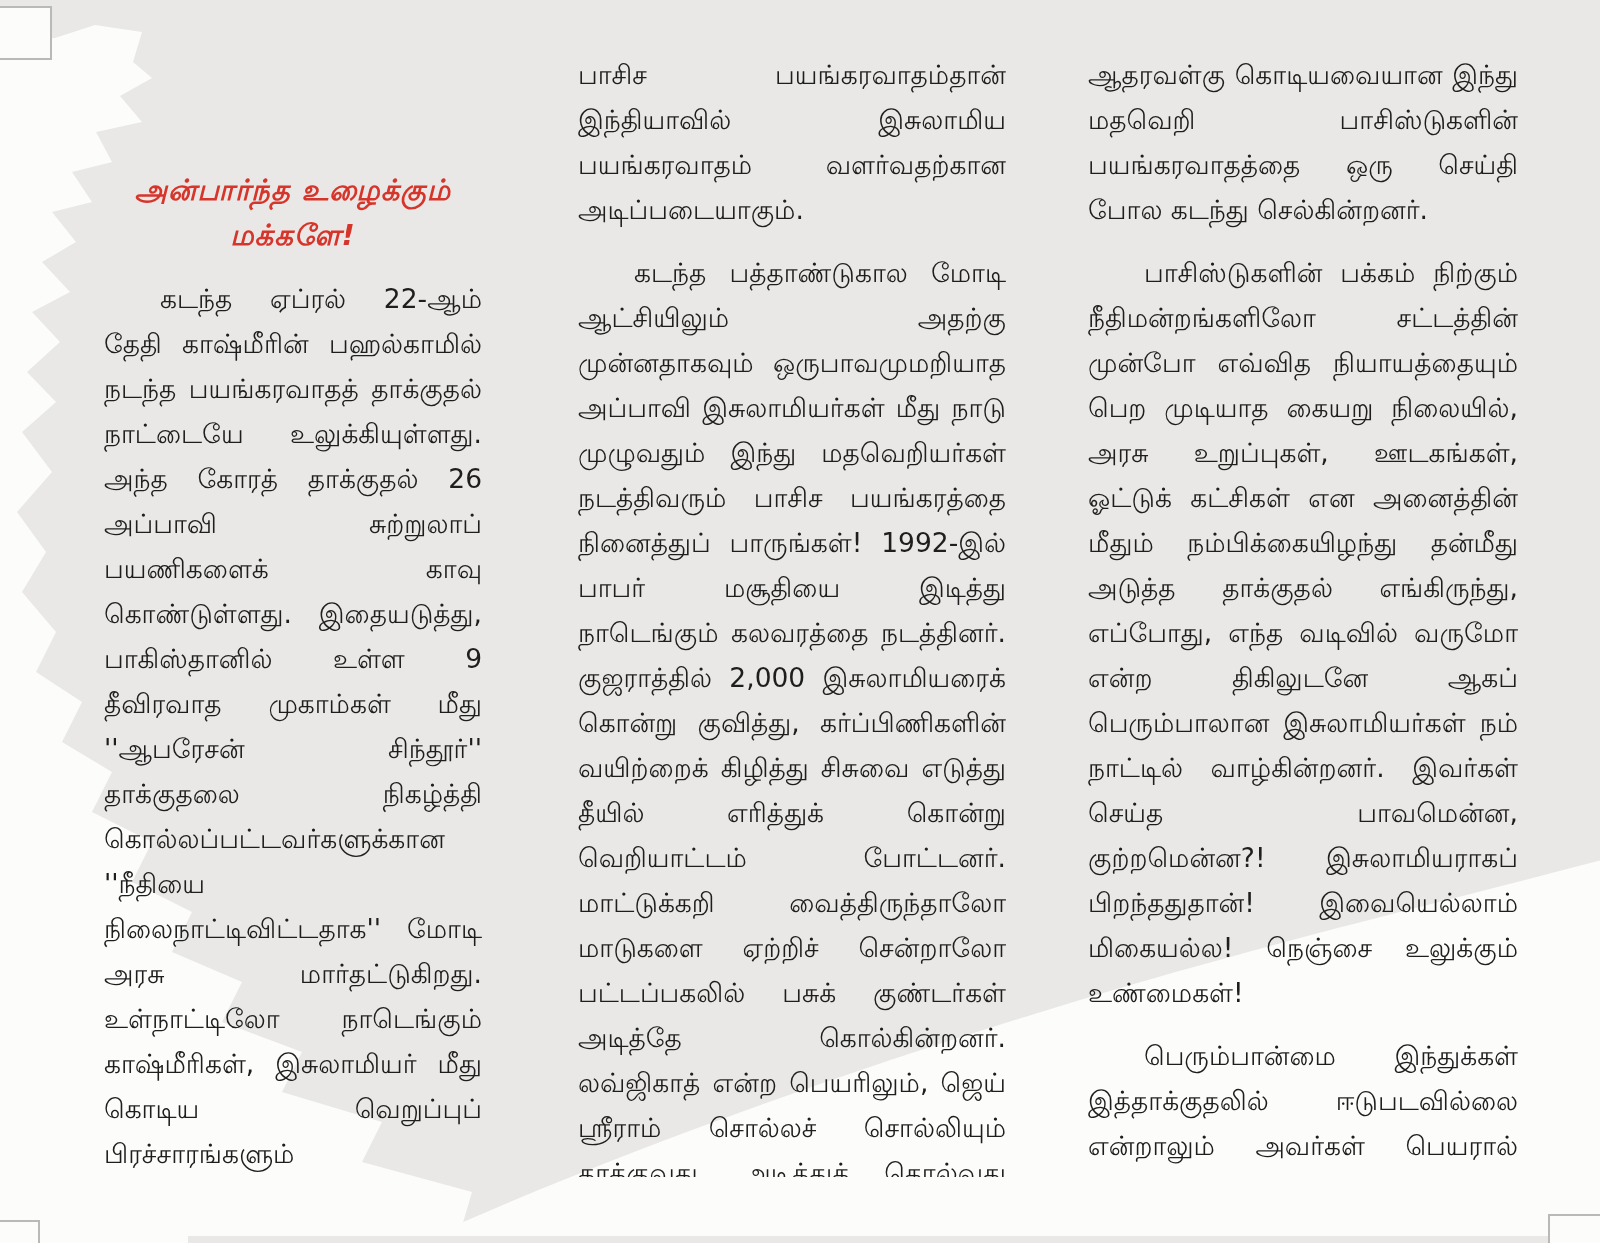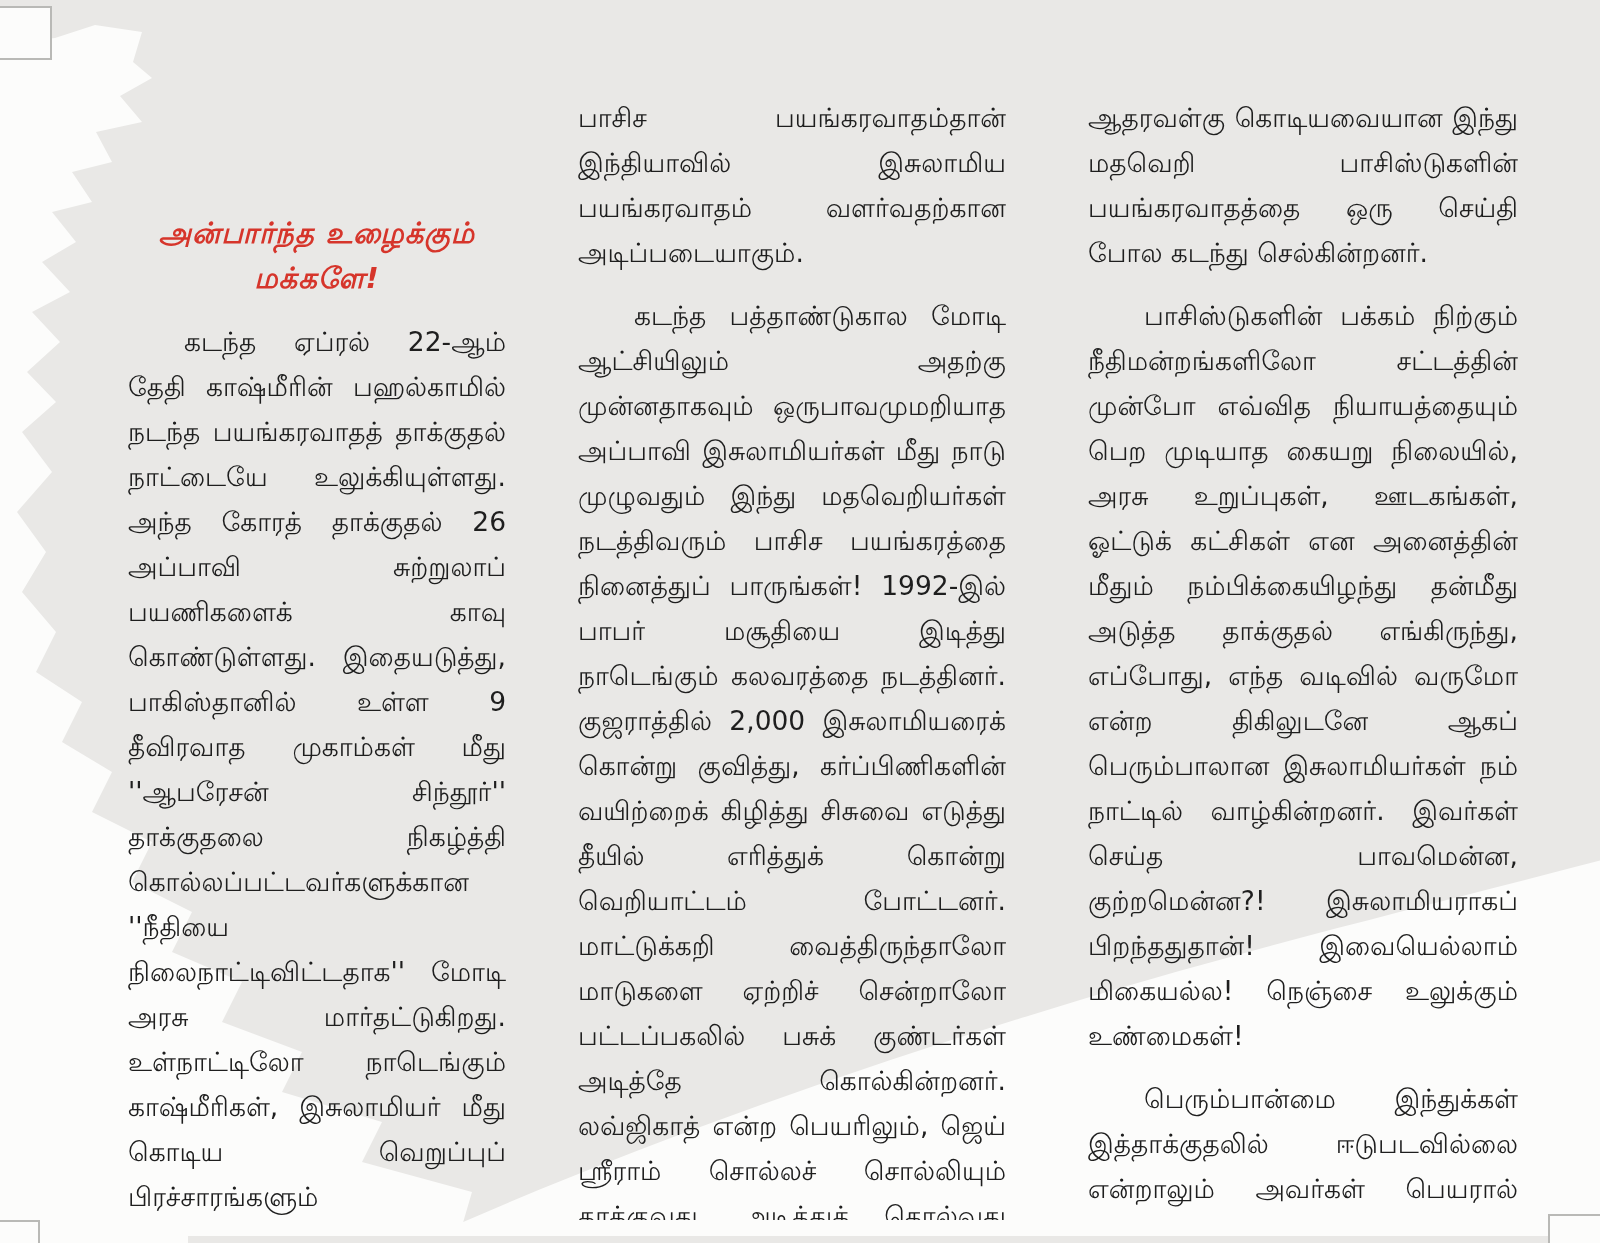--- a/index.html
+++ b/index.html
@@ -15,25 +15,24 @@
     overflow:hidden;
   }
   .bg-svg{position:absolute;inset:0;width:100%;height:100%;display:block;}
   .column{
     position:absolute;
     color:#1e1e1e;
     font-size:26.5px;
     line-height:45px;
     text-align:justify;
     overflow:hidden;
-    margin-top:43px;
   }
   .column p{margin:0 0 18px 0;}
   .column p.indent{text-indent:56px;}
-  #column-1{left:128px;top:168px;width:378px;height:1010px;}
+  #column-1{left:104px;top:168px;width:378px;height:1010px;}
   #column-2{left:578px;top:52px;width:428px;height:1125px;}
   #column-3{left:1088px;top:52px;width:430px;height:1125px;}
   .heading{
     color:#d6352b;
     font-size:29px;
     font-weight:bold;
     font-style:italic;
     text-align:center;
     letter-spacing:1px;
     margin:0 0 38px 0;

